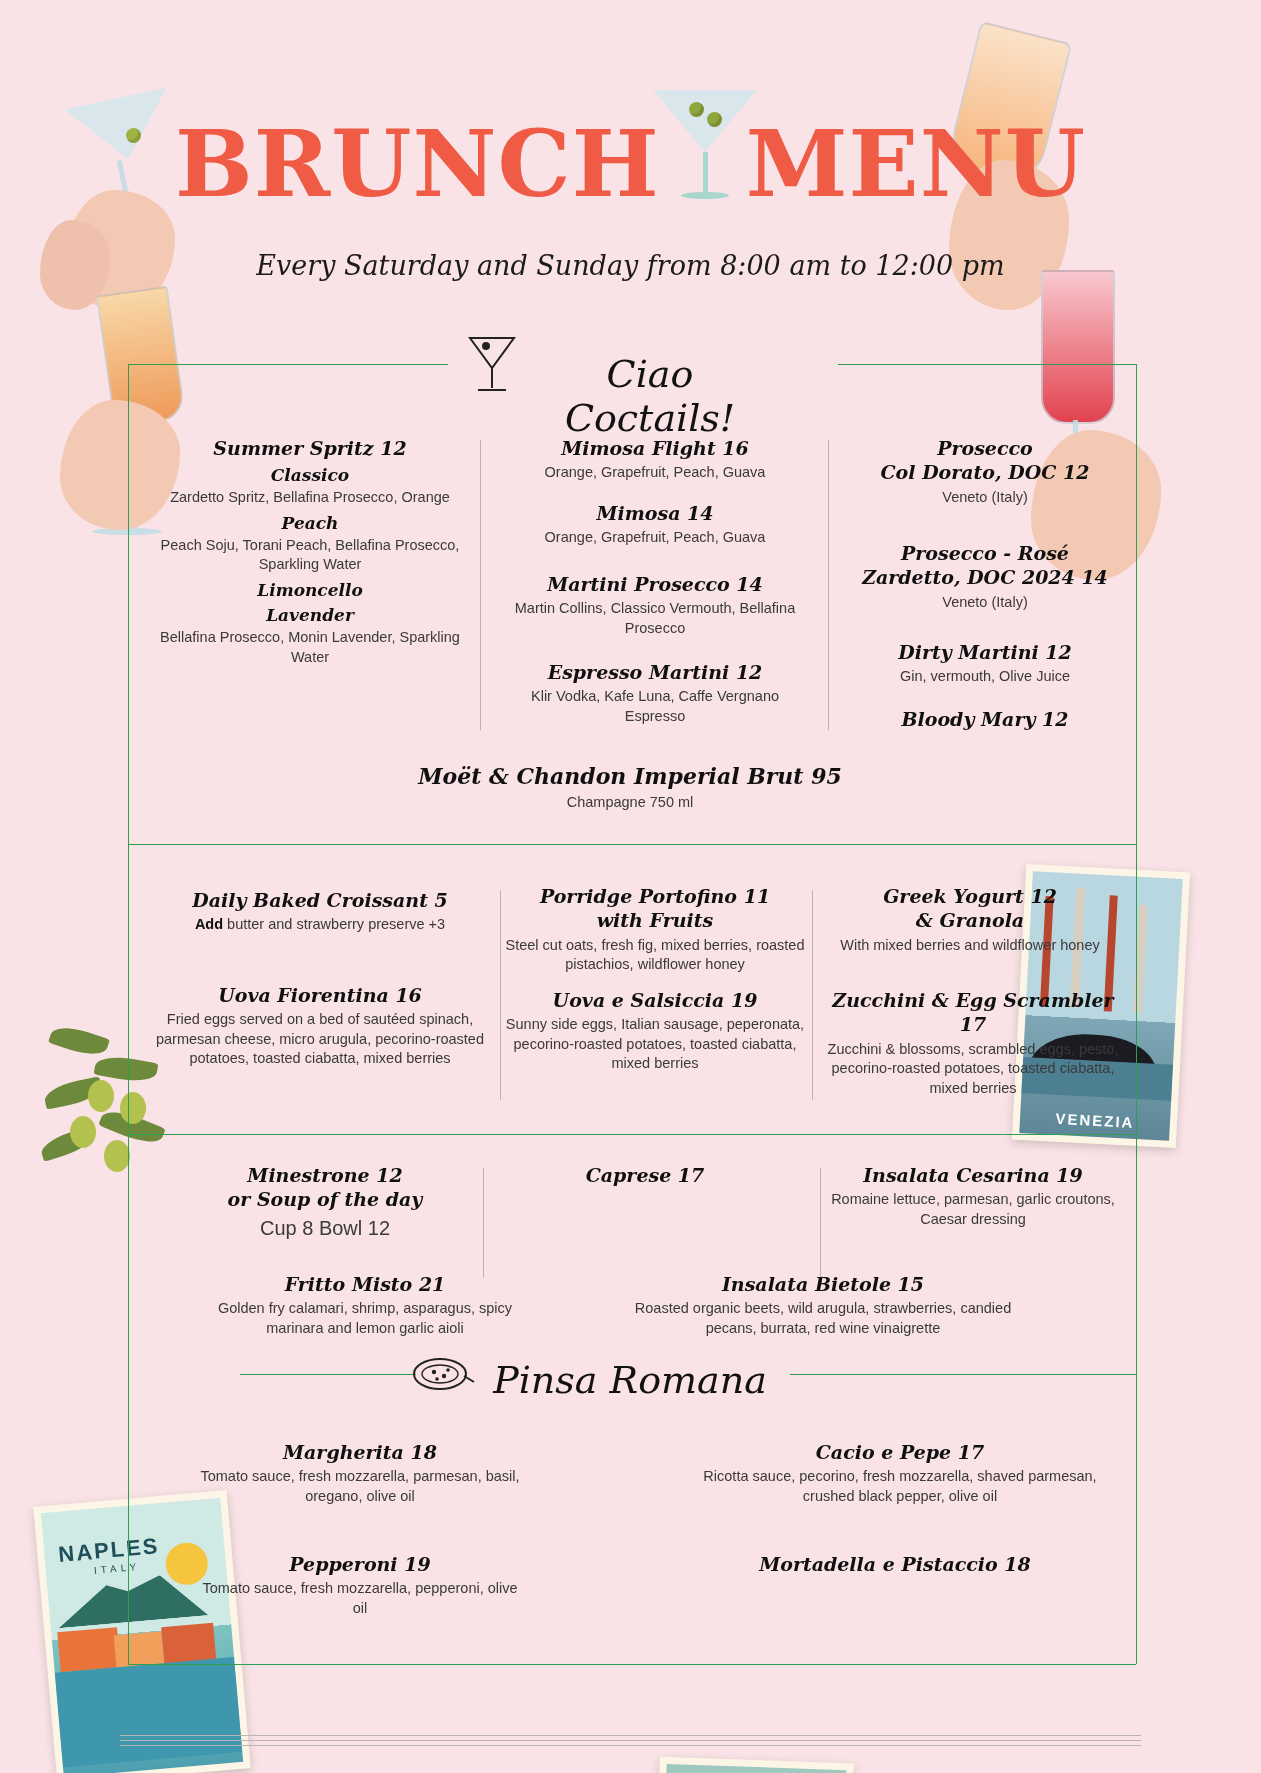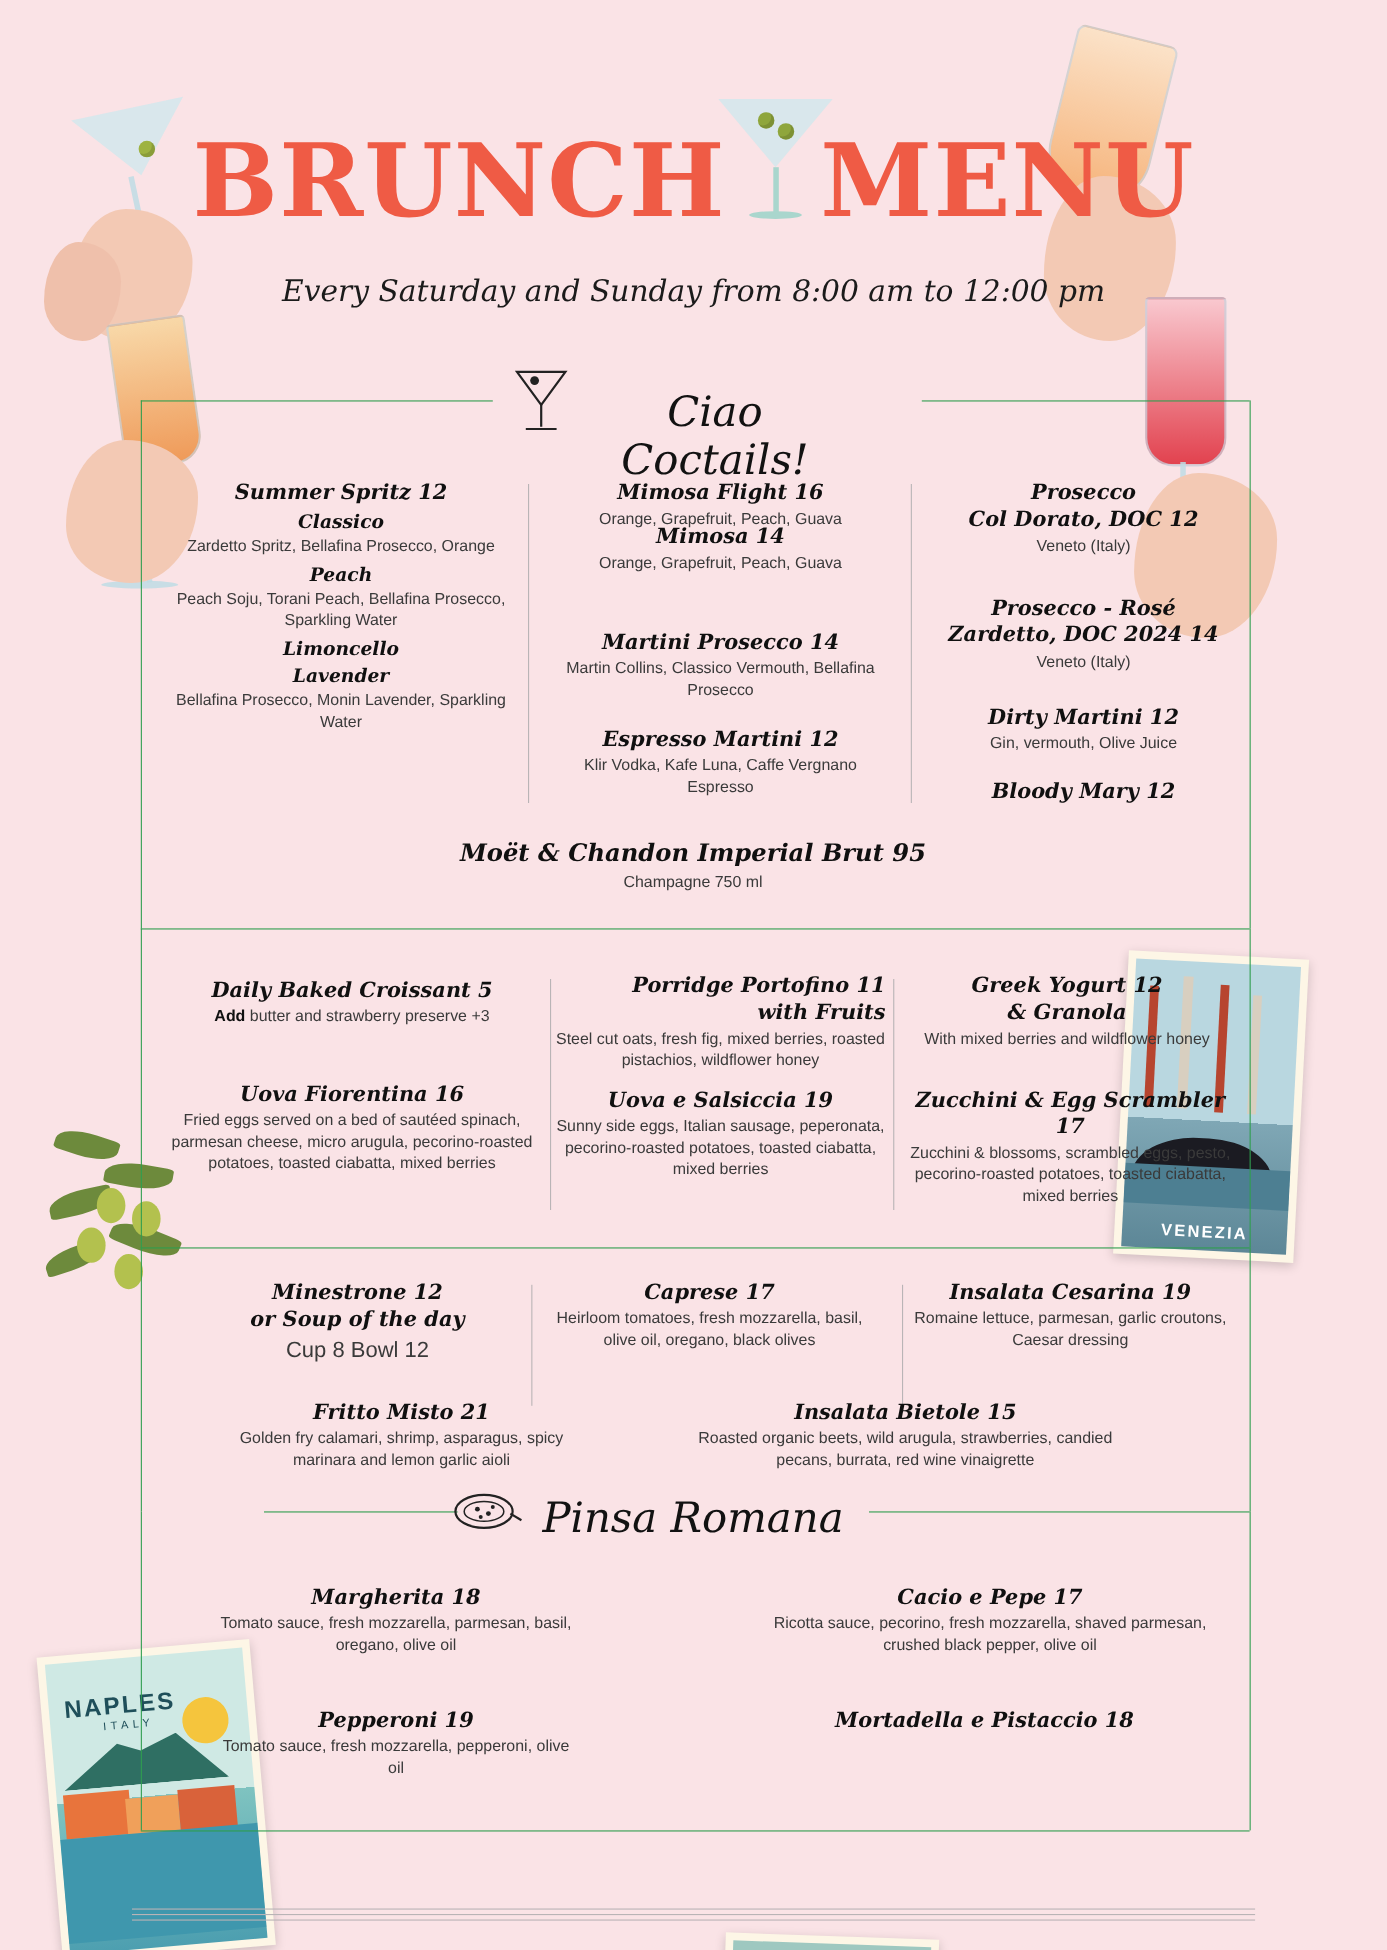--- a/index.html
+++ b/index.html
@@ -202,21 +202,21 @@
     <div class="ds">Peach Soju, Torani Peach, Bellafina Prosecco, Sparkling Water</div>
     <div class="sub">Limoncello</div>
     <div class="sub">Lavender</div>
     <div class="ds">Bellafina Prosecco, Monin Lavender, Sparkling Water</div>
   </div>
 
   <div class="item" style="left:500px;top:436px;width:310px;">
     <div class="nm">Mimosa Flight    16</div>
     <div class="ds">Orange, Grapefruit, Peach, Guava</div>
   </div>
-  <div class="item" style="left:500px;top:476px;width:310px;">
+  <div class="item" style="left:500px;top:501px;width:310px;">
     <div class="nm">Mimosa    14</div>
     <div class="ds">Orange, Grapefruit, Peach, Guava</div>
   </div>
   <div class="item" style="left:500px;top:572px;width:310px;">
     <div class="nm">Martini Prosecco   14</div>
     <div class="ds">Martin Collins, Classico Vermouth, Bellafina Prosecco</div>
   </div>
   <div class="item" style="left:500px;top:660px;width:310px;">
     <div class="nm">Espresso Martini   12</div>
     <div class="ds">Klir Vodka, Kafe Luna, Caffe Vergnano Espresso</div>
@@ -254,21 +254,21 @@
   <div class="item" style="left:160px;top:888px;width:320px;">
     <div class="nm">Daily Baked Croissant  5</div>
     <div class="ds"><b>Add</b><span> butter and strawberry preserve +3</span></div>
   </div>
   <div class="item" style="left:155px;top:983px;width:330px;">
     <div class="nm">Uova Fiorentina   16</div>
     <div class="ds">Fried eggs served on a bed of sautéed spinach, parmesan cheese, micro arugula, pecorino-roasted potatoes, toasted ciabatta, mixed berries</div>
   </div>
 
   <div class="item" style="left:505px;top:884px;width:300px;">
-    <div class="nm" style="white-space:pre-line;text-align:right;">Porridge Portofino  11
+    <div class="nm" style="white-space:pre-line;">Porridge Portofino  11
 with Fruits</div>
     <div class="ds">Steel cut oats, fresh fig, mixed berries, roasted pistachios, wildflower honey</div>
   </div>
   <div class="item" style="left:505px;top:988px;width:300px;">
     <div class="nm">Uova e Salsiccia   19</div>
     <div class="ds">Sunny side eggs, Italian sausage, peperonata, pecorino-roasted potatoes, toasted ciabatta, mixed berries</div>
   </div>
 
   <div class="item" style="left:820px;top:884px;width:300px;">
     <div class="nm" style="white-space:pre-line;">Greek Yogurt   12
@@ -285,21 +285,20 @@
   <div class="vr-grey" style="left:483px;top:1168px;height:110px;"></div>
   <div class="vr-grey" style="left:820px;top:1168px;height:110px;"></div>
 
   <div class="item" style="left:180px;top:1163px;width:290px;">
     <div class="nm" style="white-space:pre-line;">Minestrone  12
 or Soup of the day</div>
     <div class="ds" style="font-size:20px;">Cup 8     Bowl 12</div>
   </div>
   <div class="item" style="left:490px;top:1163px;width:310px;">
     <div class="nm">Caprese   17</div>
-    <div class="ds">Heirloom tomatoes, fresh mozzarella, basil, olive oil, oregano, black olives</div>
   </div>
   <div class="item" style="left:828px;top:1163px;width:290px;">
     <div class="nm">Insalata Cesarina    19</div>
     <div class="ds">Romaine lettuce, parmesan, garlic croutons, Caesar dressing</div>
   </div>
   <div class="item" style="left:190px;top:1272px;width:350px;">
     <div class="nm">Fritto Misto   21</div>
     <div class="ds">Golden fry calamari, shrimp, asparagus, spicy marinara and lemon garlic aioli</div>
   </div>
   <div class="item" style="left:618px;top:1272px;width:410px;">

